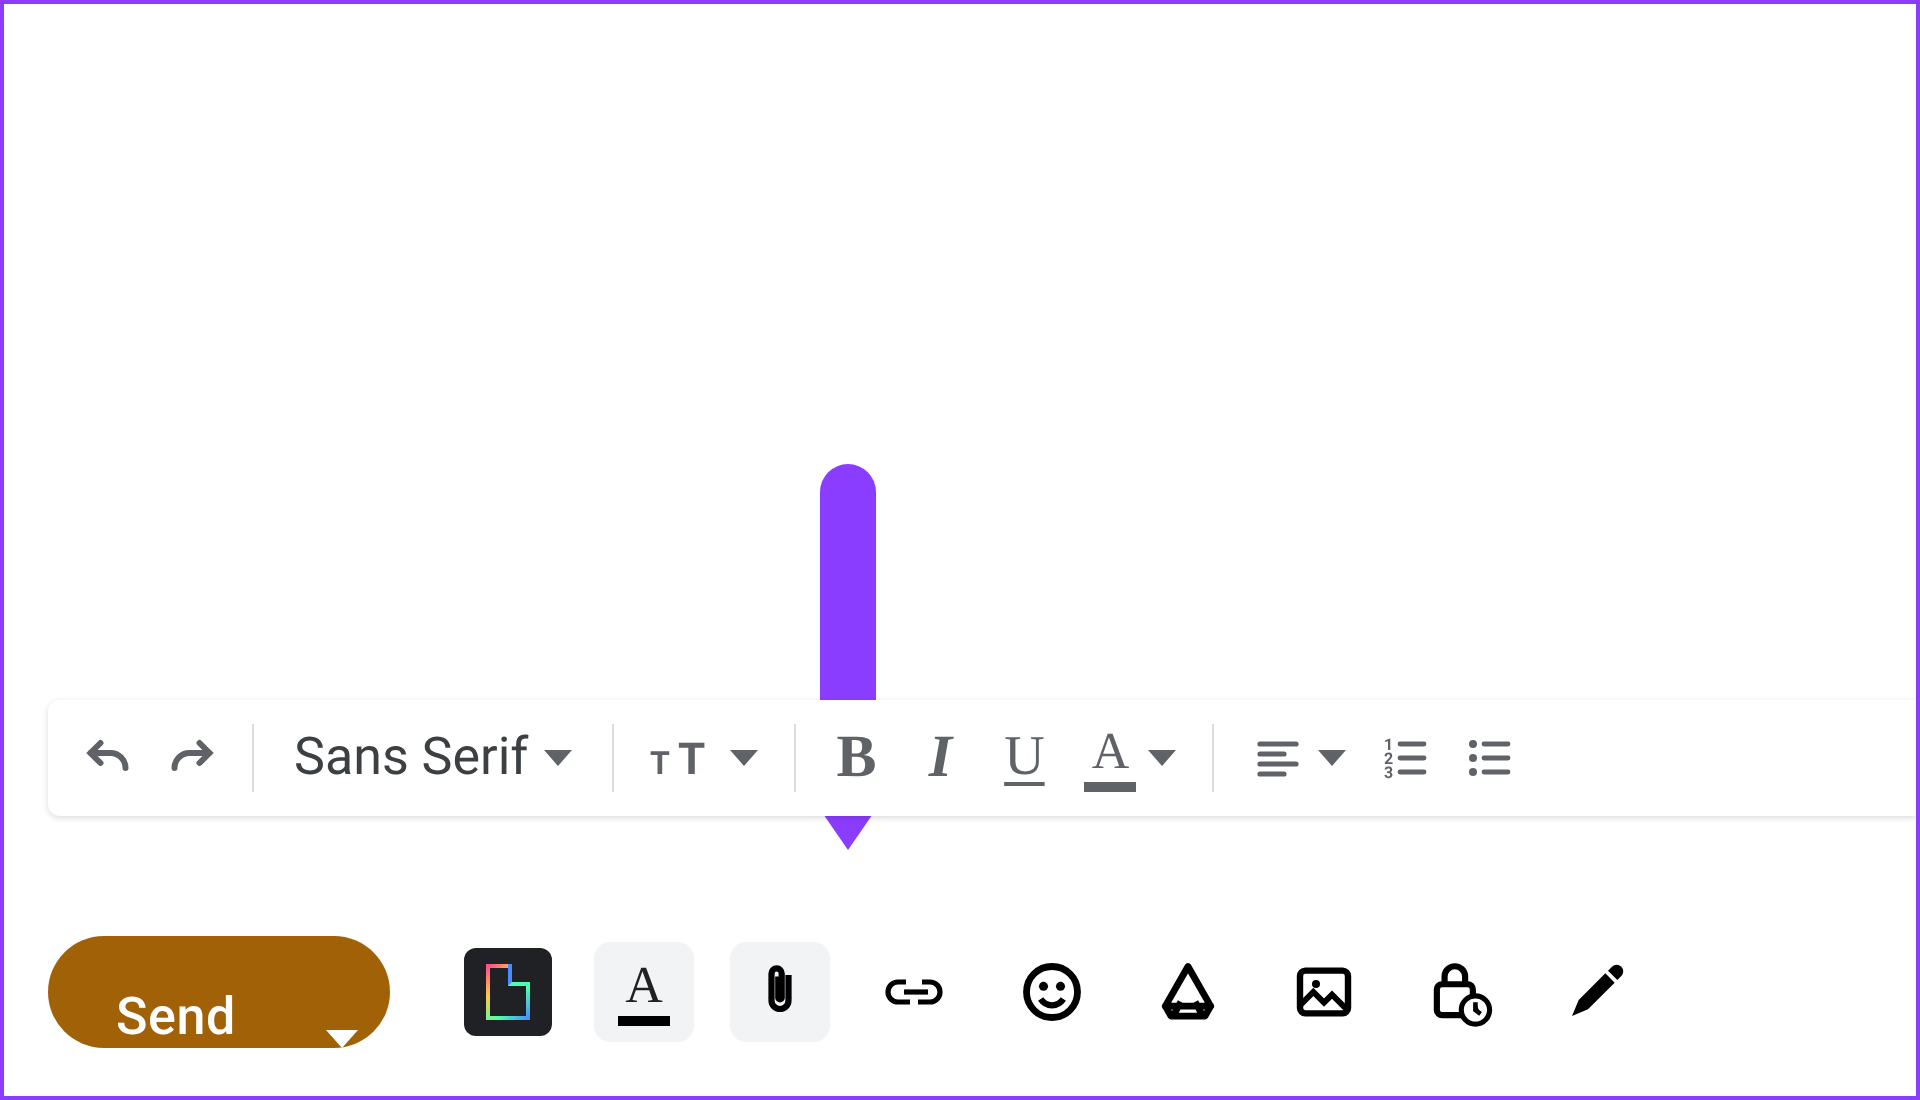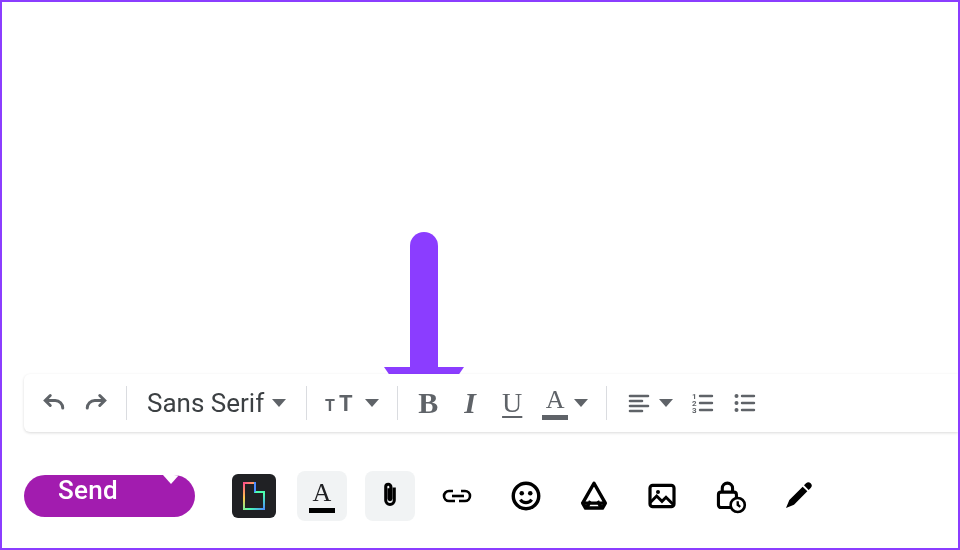--- a/index.html
+++ b/index.html
@@ -42,21 +42,21 @@
     left: 50%;
     transform: translateX(-50%);
     width: 0; height: 0;
     border-left: 40px solid transparent;
     border-right: 40px solid transparent;
     border-top: 58px solid #8b3dff;
   }
   
   .format-toolbar {
     position: absolute;
-    top: 372px;
+    top: 348px;
     left: 22px;
     right: 0;
     height: 58px;
     background: #fff;
     box-shadow: 0 1px 3px rgba(0,0,0,0.15);
     border-radius: 6px 0 0 6px;
     display: flex;
     align-items: center;
     padding: 0 10px;
     gap: 2px;
@@ -109,24 +109,24 @@
     bottom: 20px;
     left: 22px;
     right: 0;
     height: 64px;
     display: flex;
     align-items: center;
     gap: 18px;
   }
   .send-btn {
     display: flex;
-    align-items: flex-start;
-    background: #a21caf;
+    align-items: flex-end;
+    background: #a16207;
     color: #fff;
-    height: 42px;
+    height: 56px;
     border-radius: 28px;
     overflow: hidden;
     font-weight: 500;
     cursor: pointer;
   }
   .send-main {
     display: flex;
     align-items: center;
     padding: 0 28px 0 34px;
     font-size: 26px;

